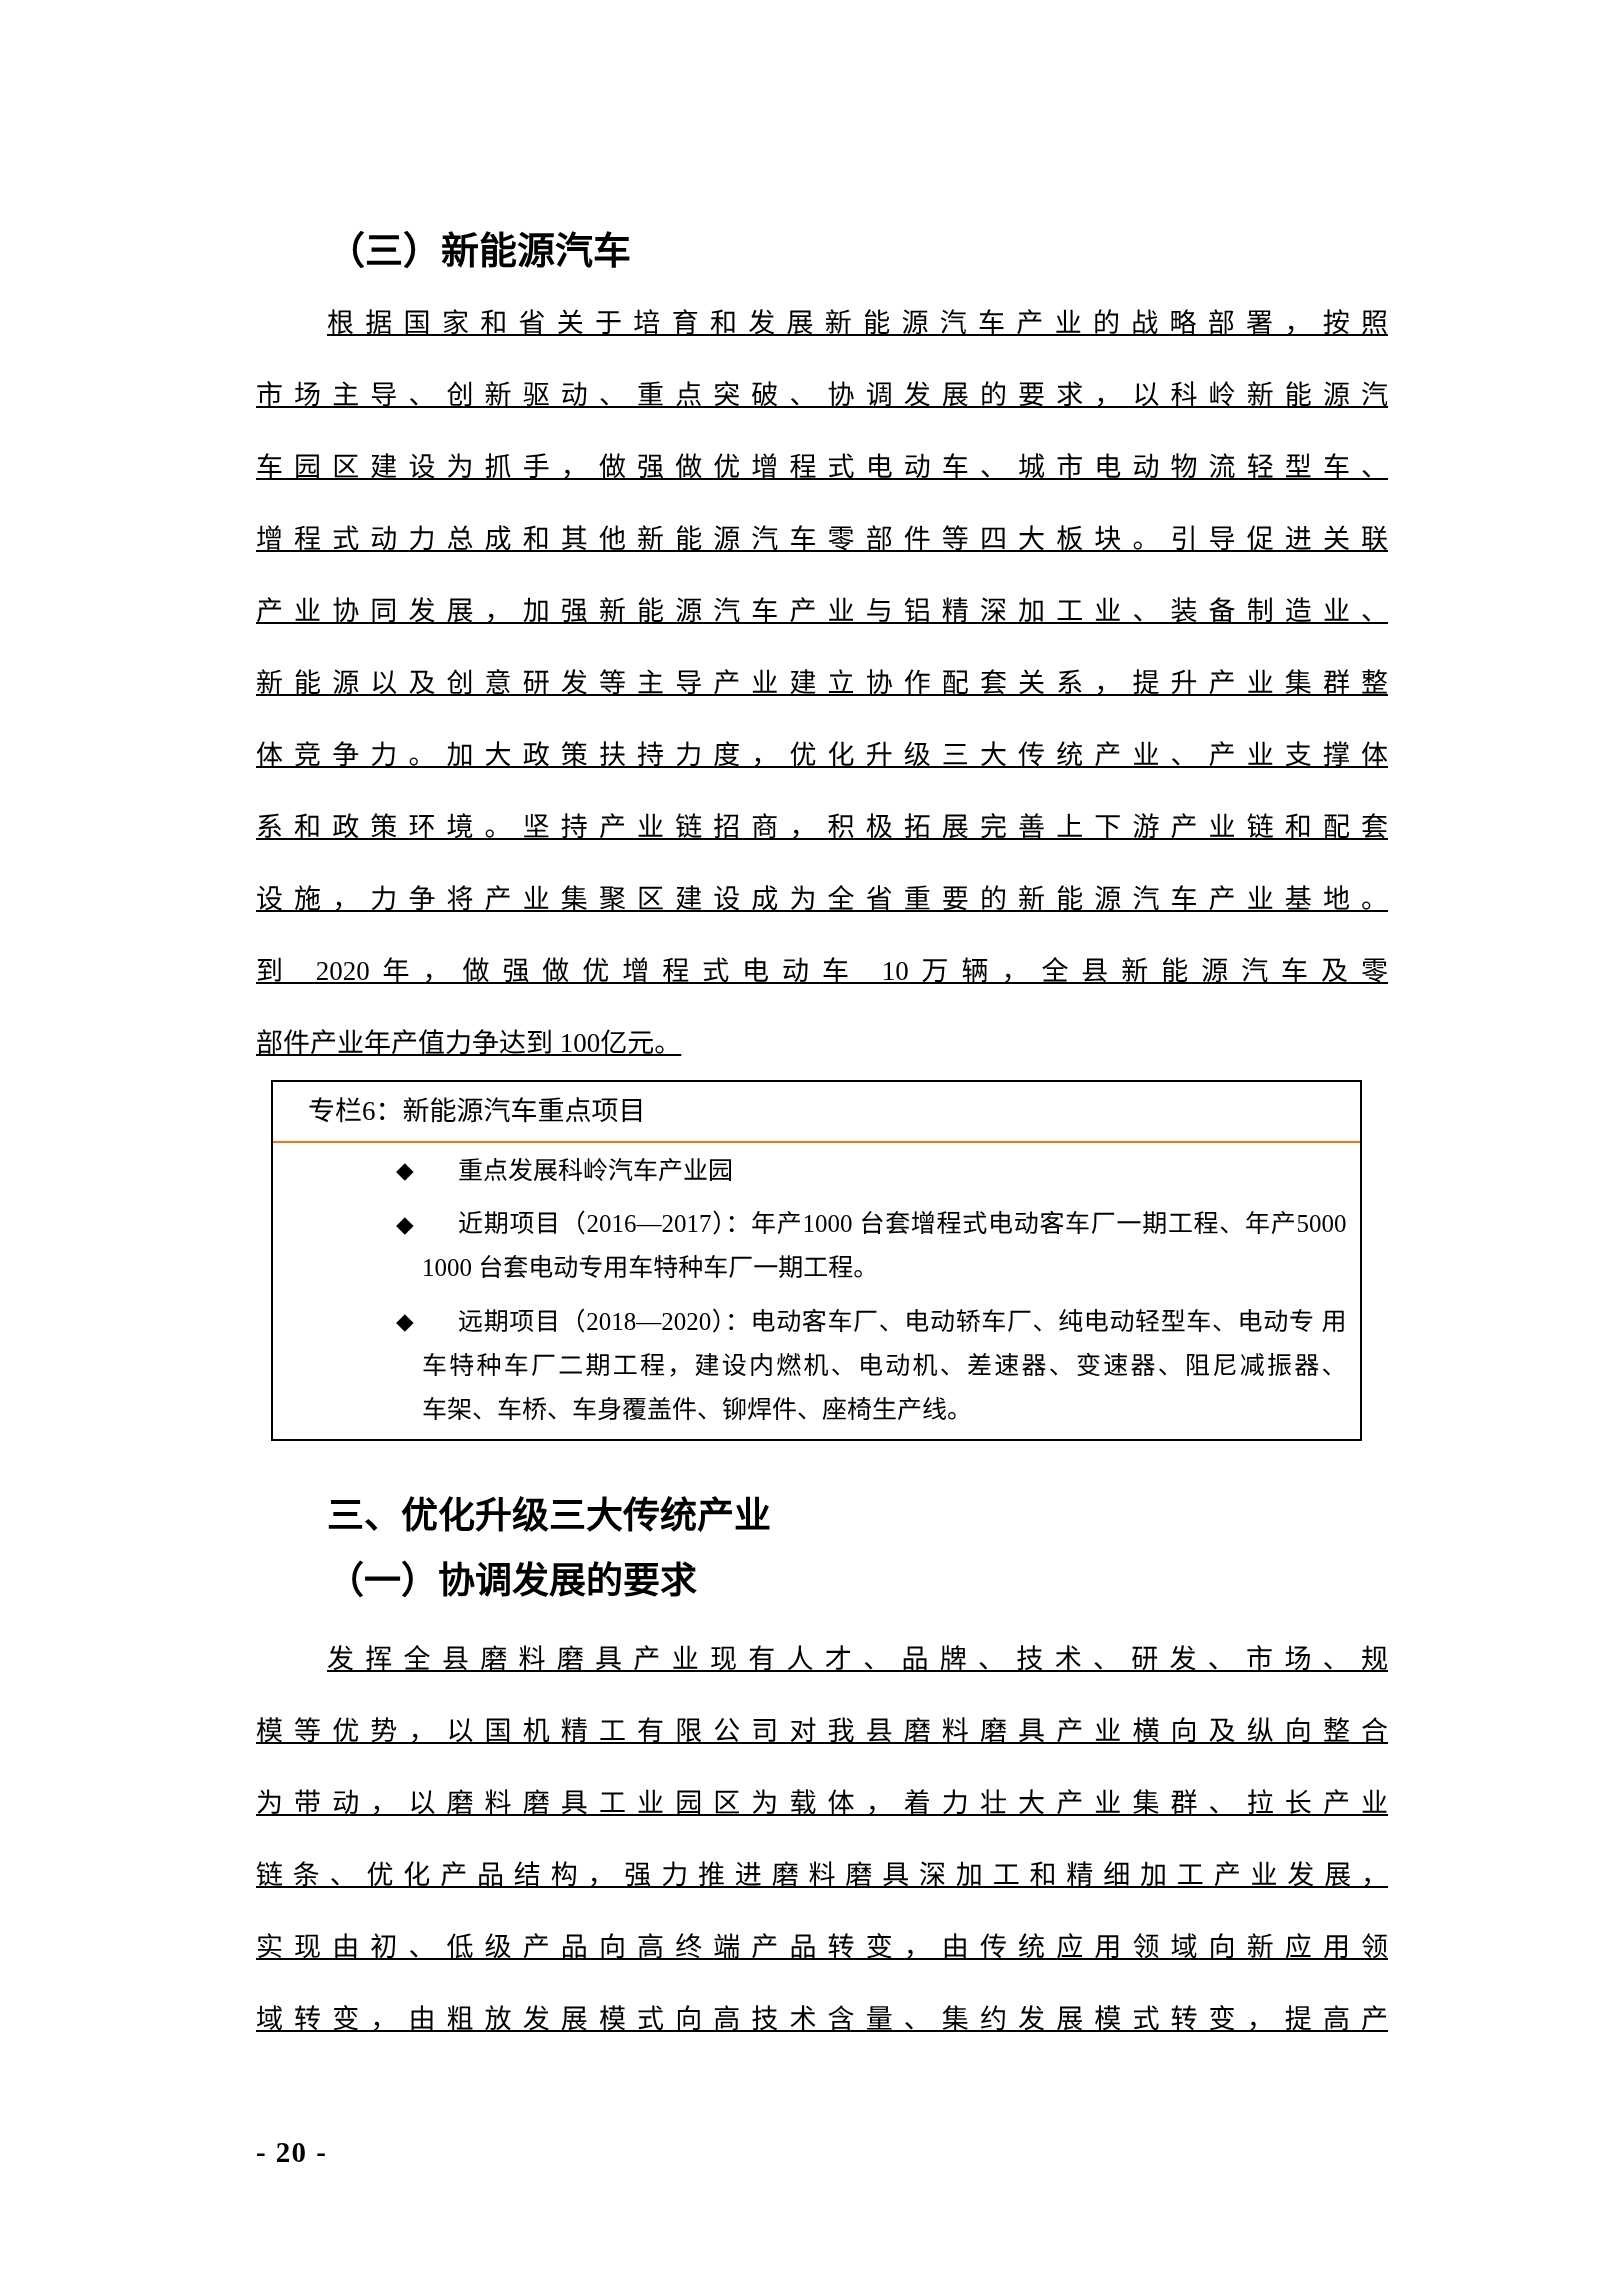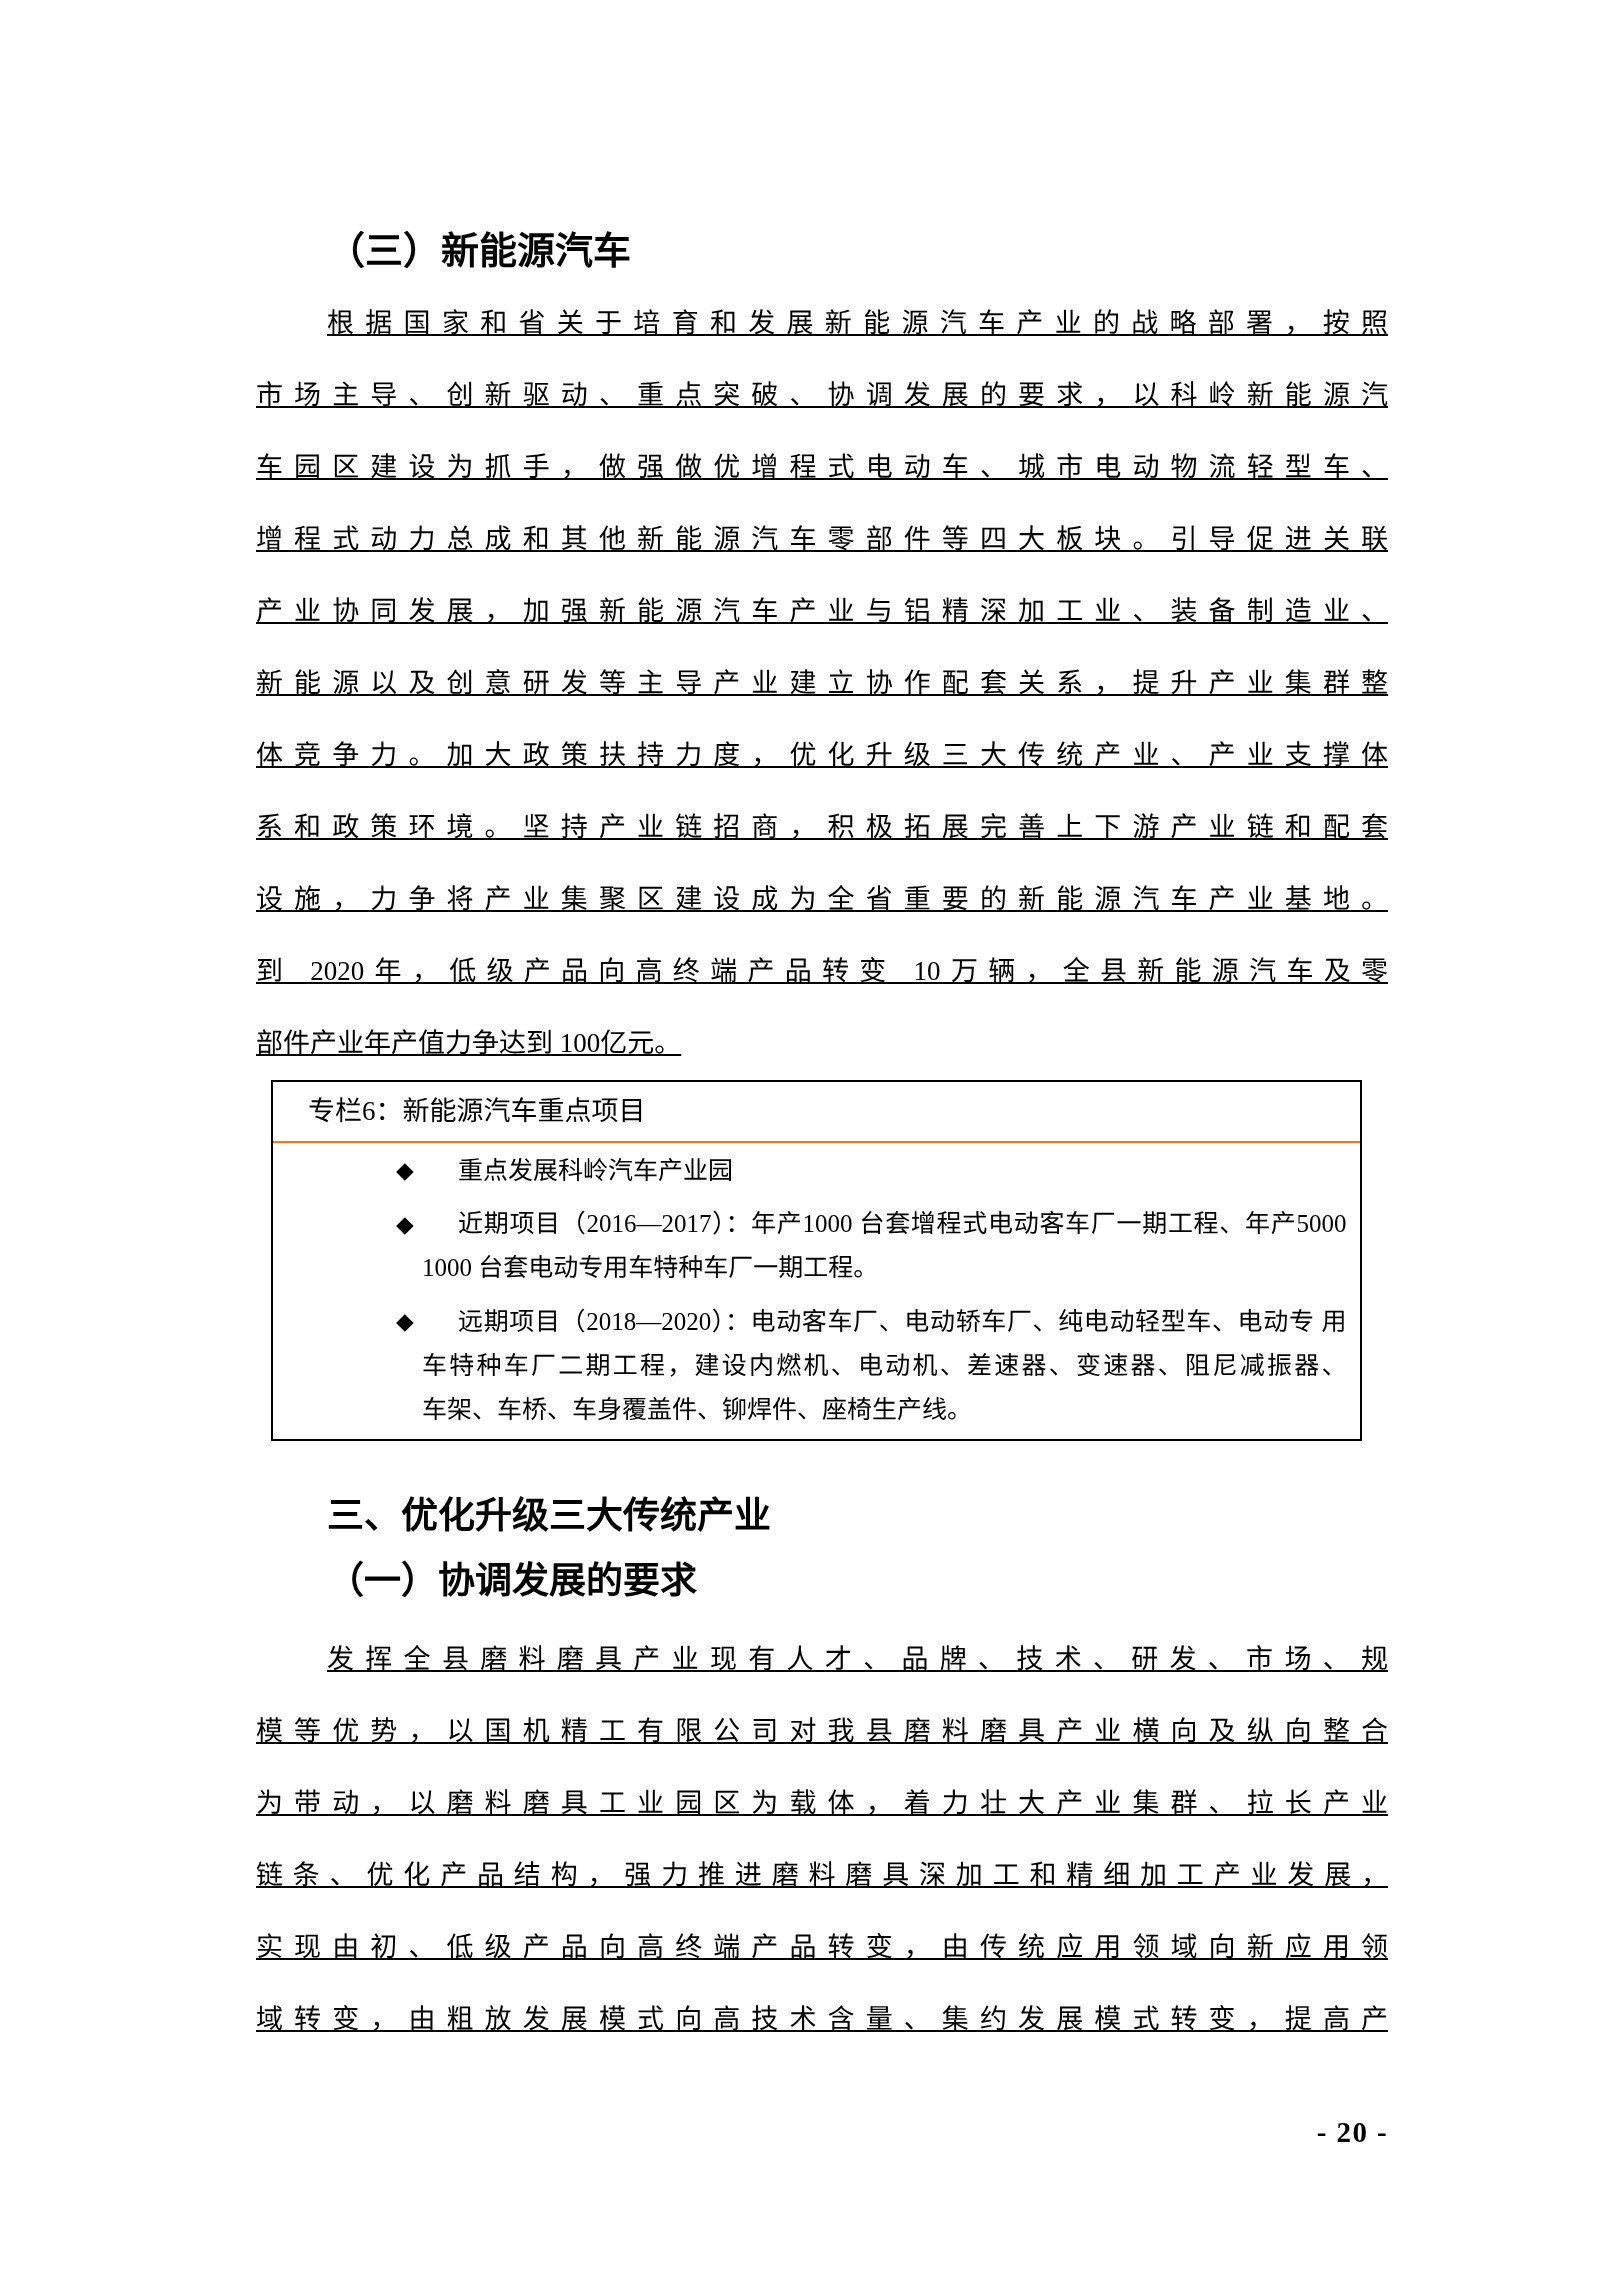--- a/index.html
+++ b/index.html
@@ -54,43 +54,43 @@
     font-size:37px;font-weight:bold;line-height:65px;height:65px;
     padding-left:71px;white-space:nowrap;
   }
   
   .h-sub{
     font-size:37px;font-weight:bold;line-height:65px;height:65px;
     padding-left:71px;white-space:nowrap;
   }
   .para2{margin-top:10.2px;}
   .page-number{
-    margin-top:60px;
+    margin-top:80px;
     font-size:29px;font-weight:bold;line-height:34px;height:34px;
-    text-align:right;letter-spacing:1.4px;
+    text-align:left;letter-spacing:1.4px;
   }
 </style>
 </head>
 <body>
 
 <div class="doc-column">
 
   <div class="h-section">（三）新能源汽车</div>
 
   <div>
     <div class="line j indent">根据国家和省关于培育和发展新能源汽车产业的战略部署，按照</div>
     <div class="line j">市场主导、创新驱动、重点突破、协调发展的要求，以科岭新能源汽</div>
     <div class="line j">车园区建设为抓手，做强做优增程式电动车、城市电动物流轻型车、</div>
     <div class="line j">增程式动力总成和其他新能源汽车零部件等四大板块。引导促进关联</div>
     <div class="line j">产业协同发展，加强新能源汽车产业与铝精深加工业、装备制造业、</div>
     <div class="line j">新能源以及创意研发等主导产业建立协作配套关系，提升产业集群整</div>
     <div class="line j">体竞争力。加大政策扶持力度，优化升级三大传统产业、产业支撑体</div>
     <div class="line j">系和政策环境。坚持产业链招商，积极拓展完善上下游产业链和配套</div>
     <div class="line j">设施，力争将产业集聚区建设成为全省重要的新能源汽车产业基地。</div>
-    <div class="line j">到 2020年，低级产品向高终端产品转变 10万辆，全县新能源汽车及零</div>
+    <div class="line j">到 2020年，做强做优增程式电动车 10万辆，全县新能源汽车及零</div>
     <div class="line">部件产业年产值力争达到 100亿元。</div>
   </div>
 
   <div class="column-box">
     <div class="column-box-header">专栏6：新能源汽车重点项目</div>
     <div class="column-box-body">
 
       <div class="box-item">
         <span class="bullet">◆</span>
         <div class="bline first">重点发展科岭汽车产业园</div>

